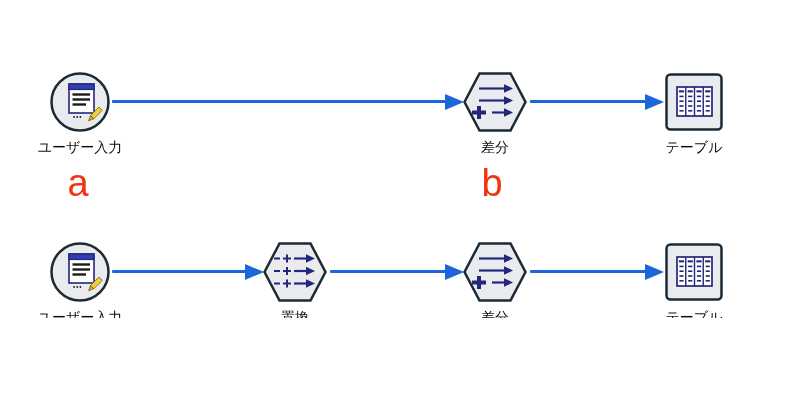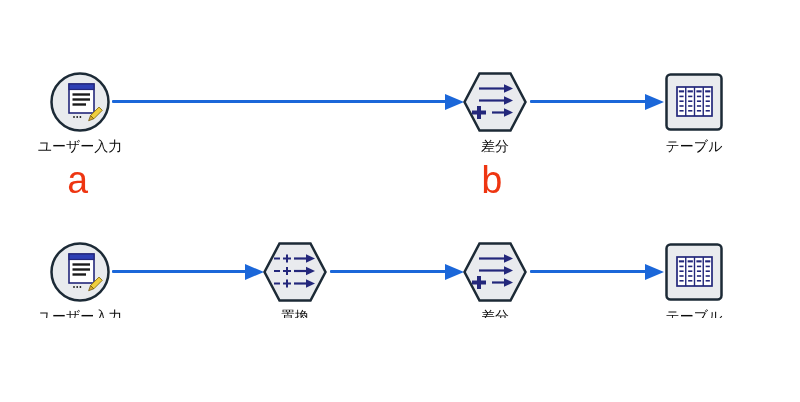--- a/index.html
+++ b/index.html
@@ -9,21 +9,21 @@
     --icon-navy:#23277b;
     --doc-titlebar:#2e3fb4;
     --pencil-yellow:#f0cf3e;
     --annotation-red:#ee3511;
     --label-text:#0b0b0b;
     --canvas-bg:#ffffff;
   }
   html,body{margin:0;padding:0;background:var(--canvas-bg);}
   .canvas{
     position:relative;width:800px;height:318px;background:var(--canvas-bg);
-    font-family:Liberation Mono, monospace;overflow:hidden;
+    font-family:Liberation Sans, sans-serif;overflow:hidden;
   }
   .node{position:absolute;cursor:pointer;}
   .node svg{display:block;}
   .node-label{
     position:absolute;text-align:center;font-size:14px;line-height:16px;
     color:var(--label-text);white-space:nowrap;
   }
   .annotation{
     position:absolute;width:44px;text-align:center;font-size:38px;line-height:44px;
     color:var(--annotation-red);

